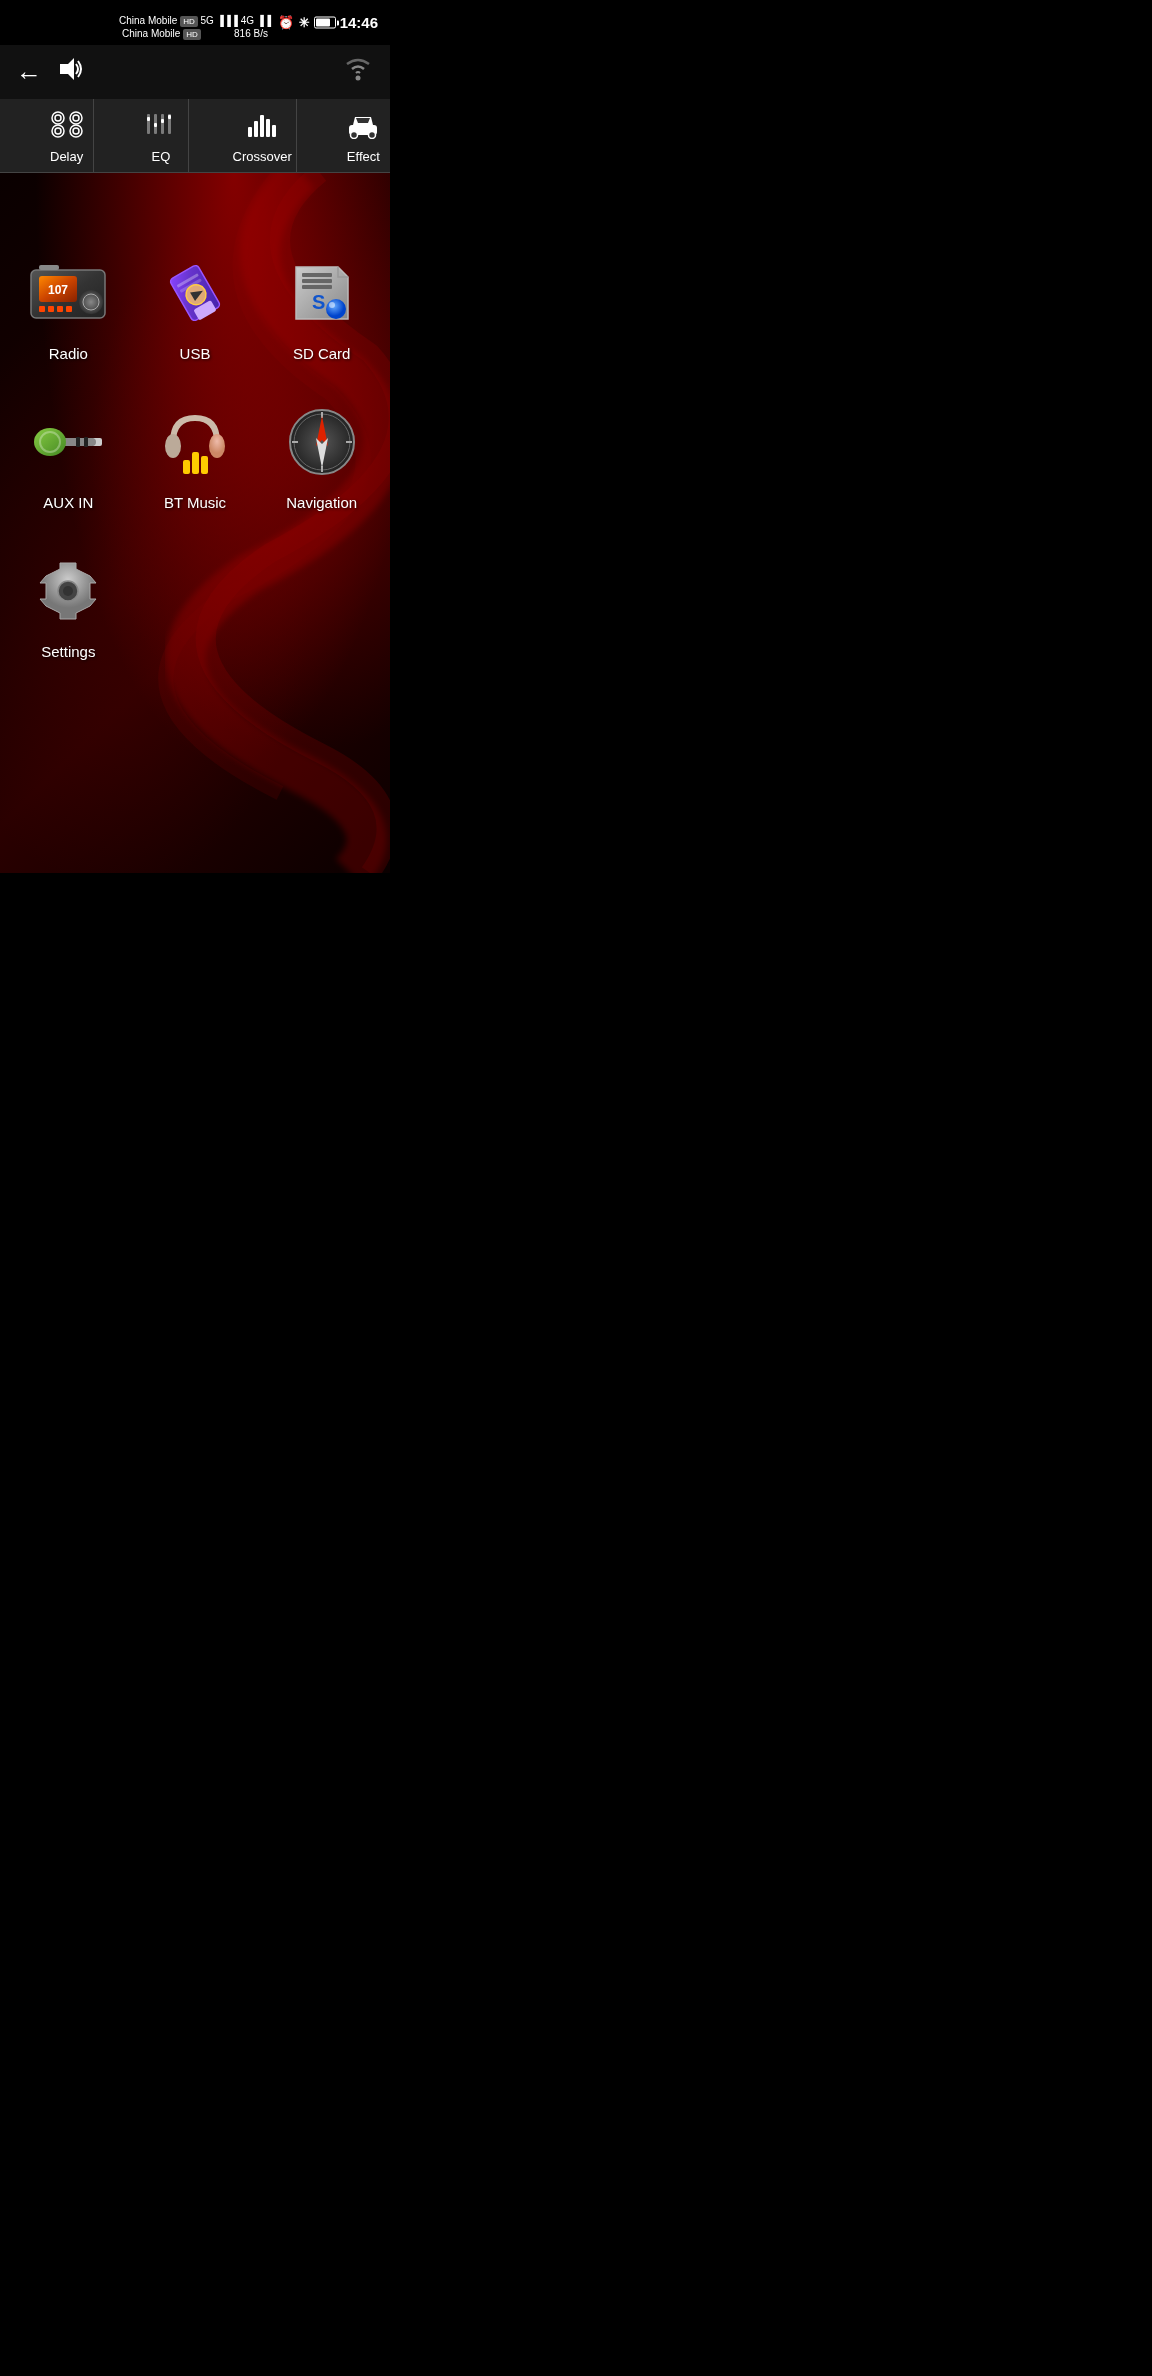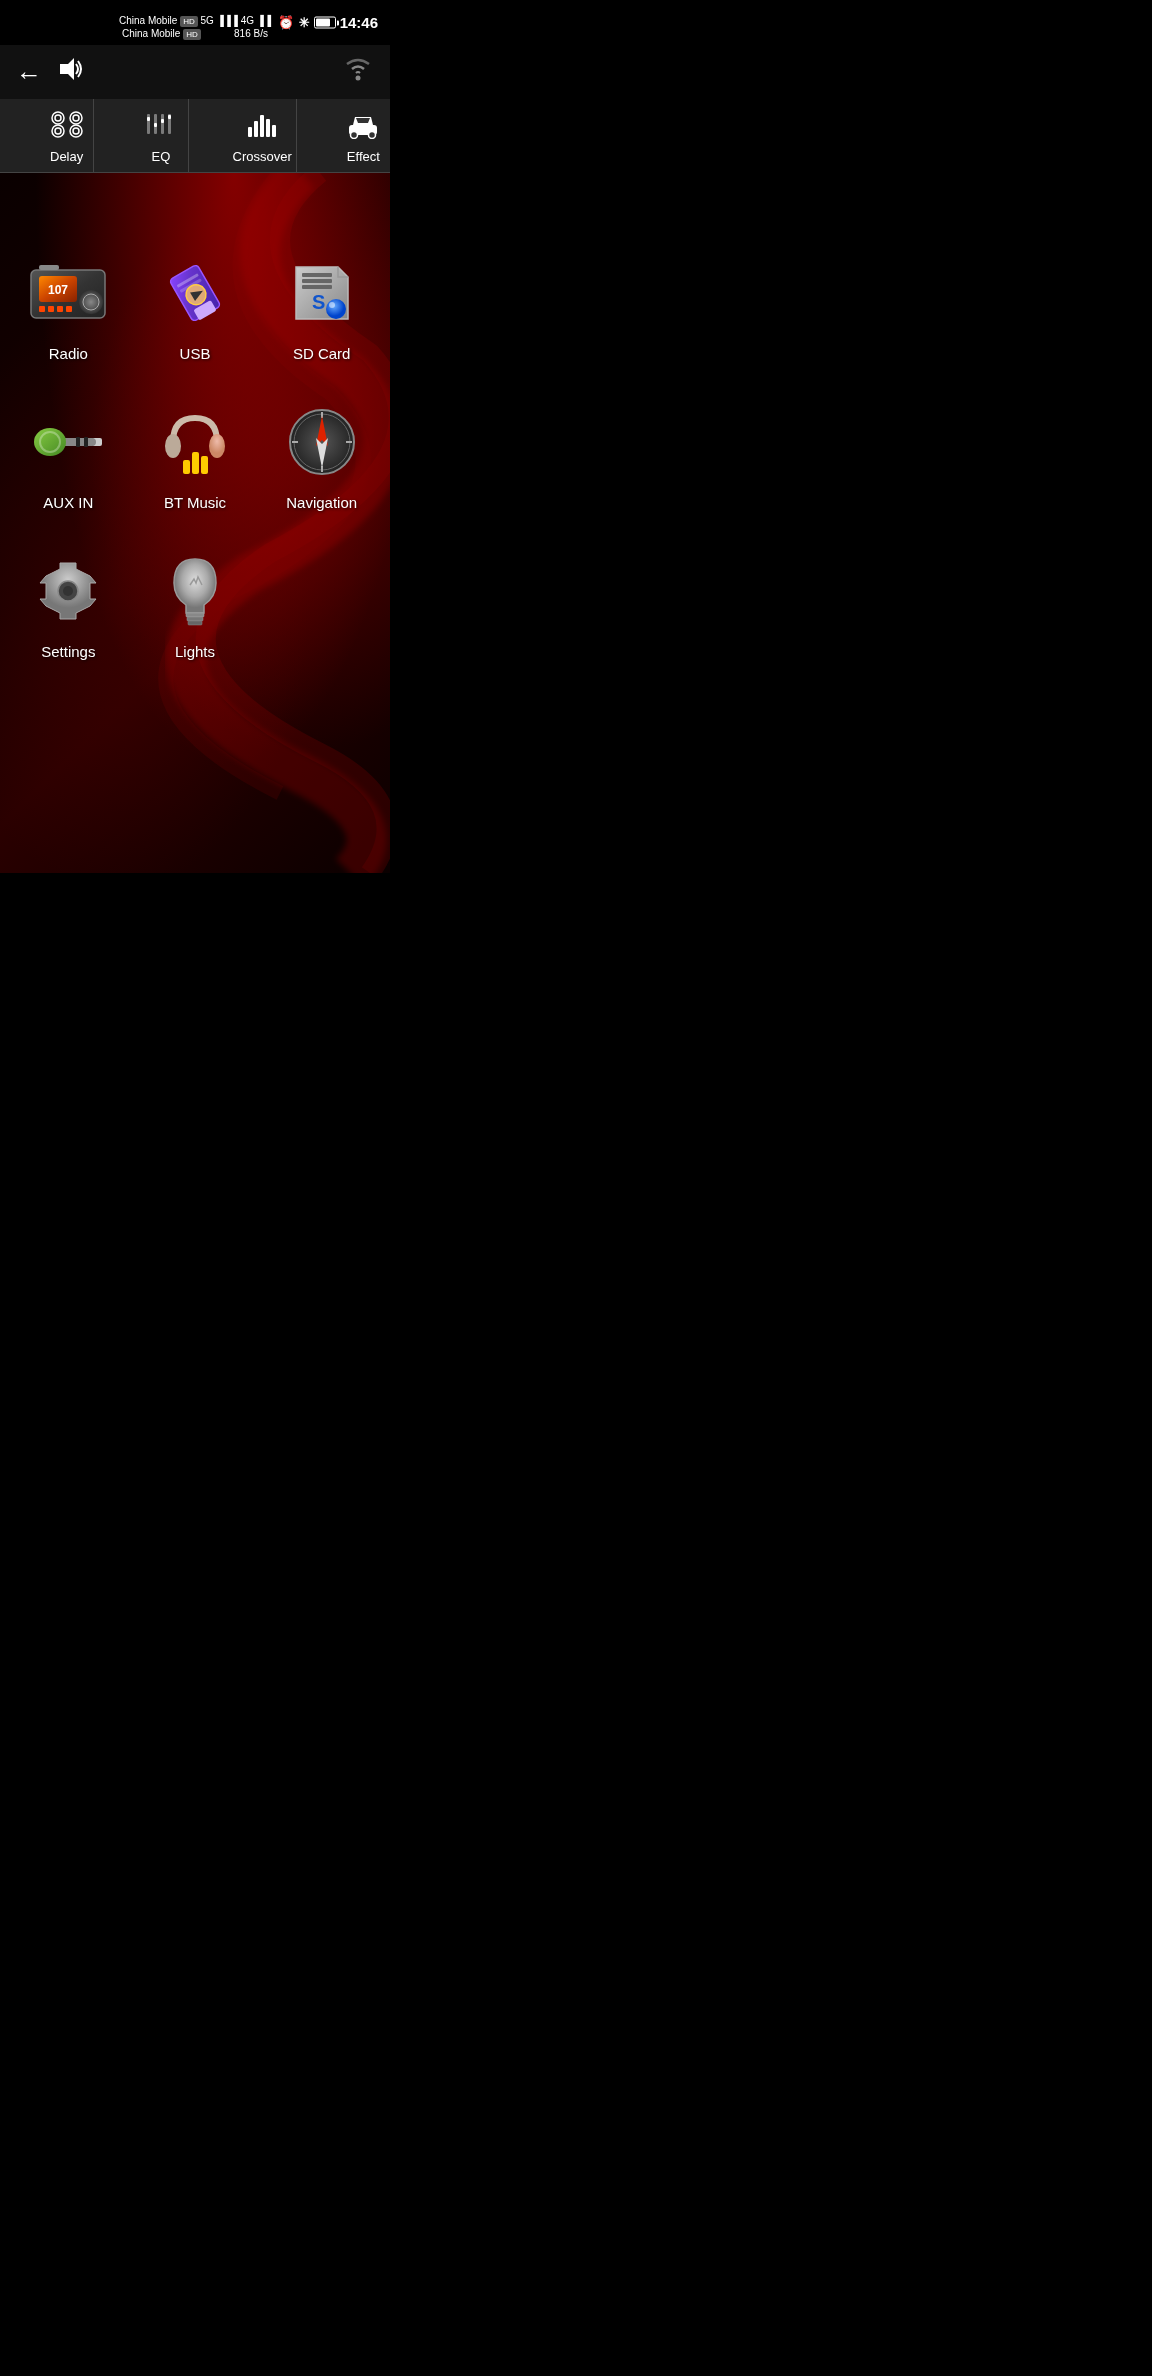--- a/index.html
+++ b/index.html
@@ -520,37 +520,15 @@
             " fill="url(#gearGrad)" stroke="#aaa" stroke-width="1"></path>
 
             <circle r="10" fill="#444" stroke="#888" stroke-width="1.5"></circle>
             <circle r="5" fill="#333"></circle>
           </g>
         </svg>
       </div>
       <span class="app-label">Settings</span>
     </div>
 
-    <div class="app-item">
-      <div class="app-icon-container">
-        <svg width="58" height="72" viewBox="0 0 58 72">
-          <defs>
-            <radialGradient id="bulbGrad" cx="50%" cy="40%">
-              <stop offset="0%" style="stop-color:#ddd"></stop>
-              <stop offset="60%" style="stop-color:#aaa"></stop>
-              <stop offset="100%" style="stop-color:#777"></stop>
-            </radialGradient>
-          </defs>
-
-          <path d="M29,4 Q50,4 50,28 Q50,42 38,50 L38,58 L20,58 L20,50 Q8,42 8,28 Q8,4 29,4 Z" fill="url(#bulbGrad)" stroke="#999" stroke-width="1.5"></path>
-
-          <rect x="20" y="58" width="18" height="4" rx="1" fill="#888" stroke="#aaa" stroke-width="0.5"></rect>
-          <rect x="21" y="62" width="16" height="4" rx="1" fill="#777" stroke="#999" stroke-width="0.5"></rect>
-          <rect x="22" y="66" width="14" height="4" rx="1" fill="#666" stroke="#888" stroke-width="0.5"></rect>
-
-          <path d="M24,30 L28,24 L30,28 L32,22 L36,30" stroke="#999" stroke-width="1.5" fill="none"></path>
-        </svg>
-      </div>
-      <span class="app-label">Lights</span>
-    </div>
 
   </div>
 </div>
 
 </body></html>

